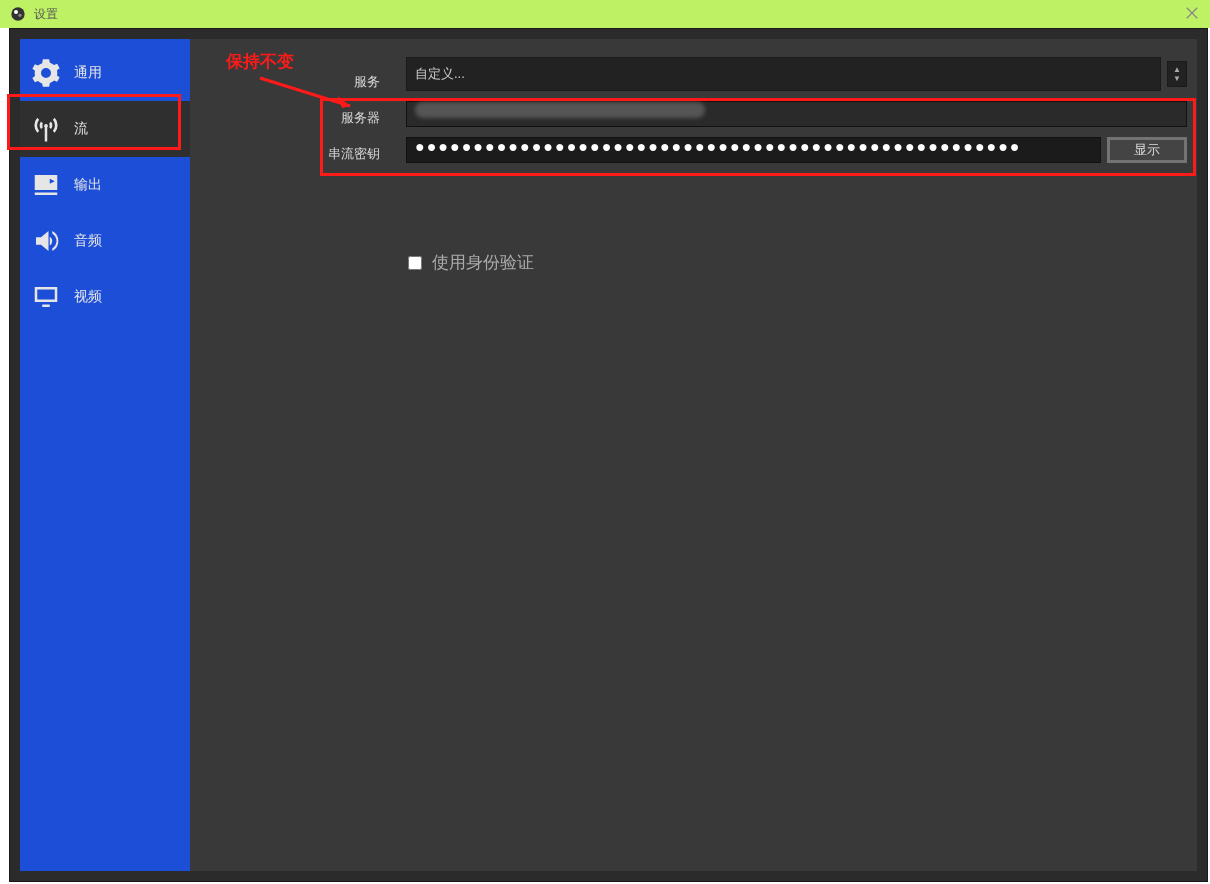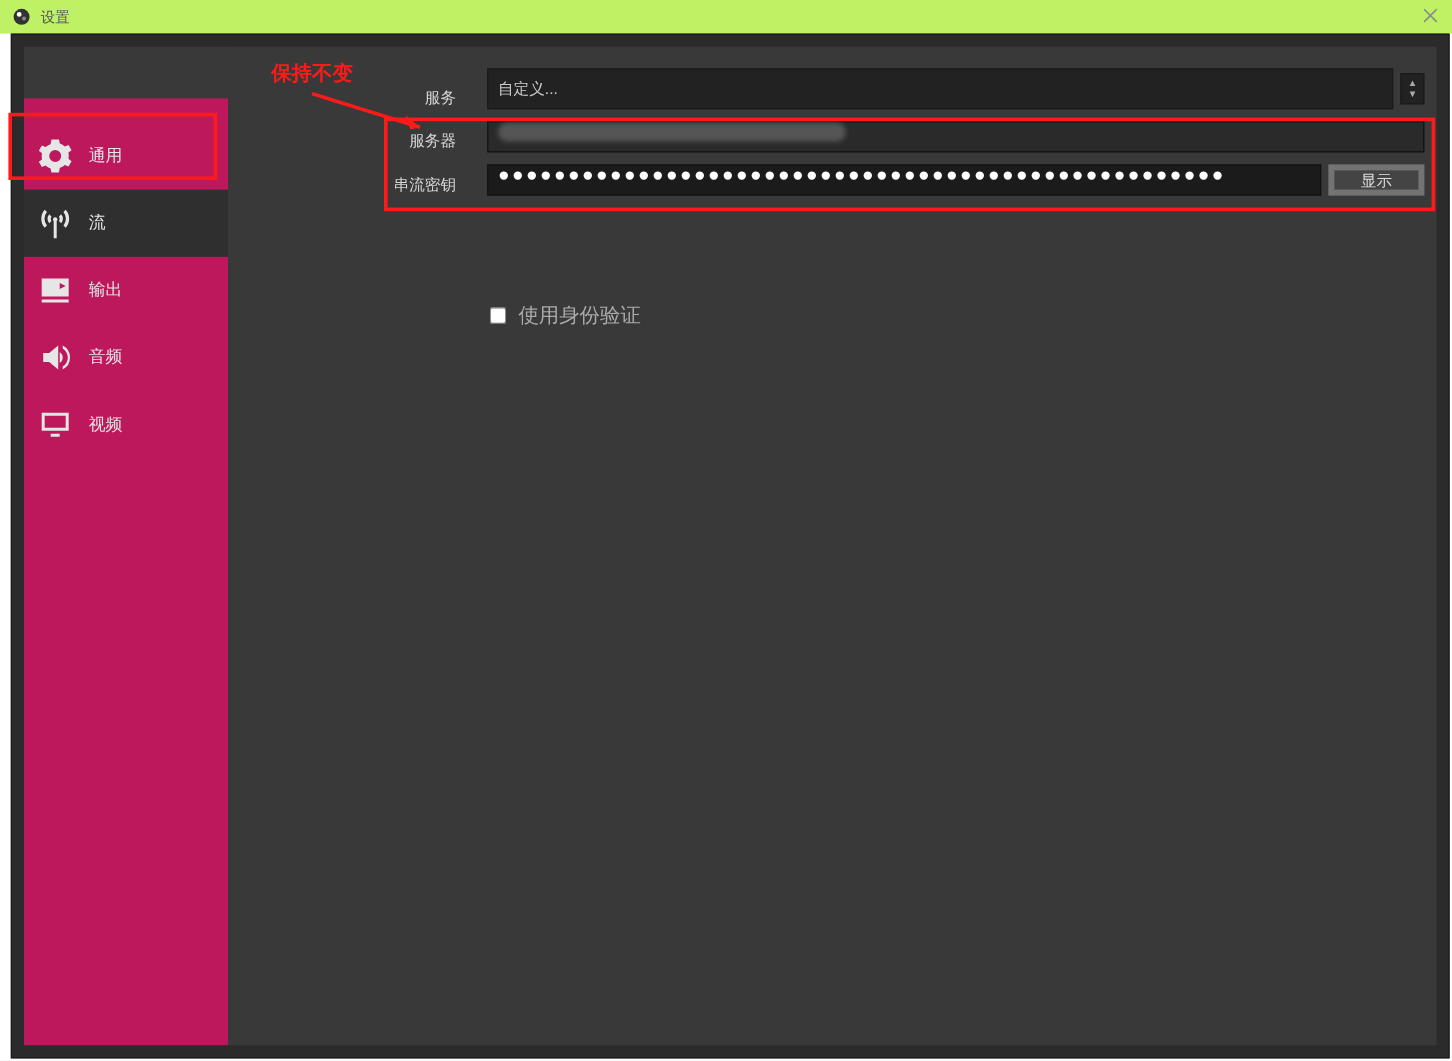--- a/index.html
+++ b/index.html
@@ -4,36 +4,36 @@
 <style>
   * { box-sizing: border-box; margin: 0; padding: 0; }
   html, body { width: 1210px; height: 884px; background: #ffffff; font-family: "Microsoft YaHei", Arial, sans-serif; color: #d8d8d8; }
   .titlebar { height: 28px; display: flex; align-items: center; padding: 0 10px; background: #bef264; }
   .titlebar .app-icon { width: 16px; height: 16px; margin-right: 8px; display: inline-flex; align-items: center; justify-content: center; }
   .titlebar .title { font-size: 12px; color: #555; }
   .titlebar .spacer { flex: 1; }
   .titlebar .close { width: 16px; height: 16px; color: #888; font-size: 16px; line-height: 16px; text-align: center; cursor: pointer; }
   .frame { position: absolute; left: 9px; top: 28px; right: 2px; bottom: 2px; background: #2b2b2b; border: 1px solid #1a1a1a; }
   .inner { position: absolute; left: 10px; top: 10px; right: 10px; bottom: 10px; background: #393939; display: flex; }
-  .sidebar { width: 170px; background: #be185d; padding-top: 20px; margin-top: 43px; }
+  .sidebar { width: 170px; background: #1d4ed8; padding-top: 6px; }
   .side-item { display: flex; align-items: center; height: 56px; padding-left: 10px; gap: 12px; cursor: pointer; color: #e6e6e6; font-size: 14px; }
   .side-item.active { background: #2f2f2f; }
   .side-item .icon { width: 32px; height: 32px; display: inline-flex; align-items: center; justify-content: center; }
   .side-item .icon svg { fill: #e6e6e6; }
   .content { flex: 1; background: #393939; padding: 18px 10px 10px 10px; position: relative; }
   .form-row { display: flex; align-items: flex-end; margin-bottom: 10px; gap: 16px; }
   .form-row .label { width: 190px; text-align: right; padding-right: 10px; font-size: 13px; color: #d8d8d8; }
   .form-row .field { flex: 1; display: flex; align-items: center; gap: 6px; }
   .select { flex: 1; height: 26px; background: #222; border: 1px solid #1a1a1a; color: #ccc; font-size: 13px; padding: 16px 8px; display: flex; align-items: center; }
   .select-arrows { width: 20px; height: 26px; background: #222; border: 1px solid #1a1a1a; display: flex; flex-direction: column; align-items: center; justify-content: center; font-size: 8px; color: #aaa; }
   .textinput { flex: 1; height: 26px; background: #1b1b1b; border: 1px solid #111; color: #ccc; font-size: 13px; padding: 0 8px; }
   .textinput.blurred { background: #2a2a2a; }
   .blurred-content { display:inline-block; width: 290px; height: 16px; background: #555; border-radius: 8px; filter: blur(2px); }
   .pwd { letter-spacing: 2px; font-family: Arial; font-size: 16px; color: #fff; overflow: hidden; white-space: nowrap; }
-  .show-btn { width: 80px; height: 26px; background: #444; color: #ddd; border: 5px solid #737373; font-size: 13px; cursor: pointer; }
+  .show-btn { width: 80px; height: 26px; background: #444; color: #ddd; border: 3px solid #737373; font-size: 13px; cursor: pointer; }
   .check-row { display: flex; align-items: center; margin-top: 88px; margin-left: 208px; gap: 10px; }
   .check-row input { width: 14px; height: 14px; }
   .check-row span { font-size: 17px; color: #aaa; filter: blur(0.4px); }
 
   
   .annot-sidebar-box { position: absolute; left: 7px; top: 94px; width: 174px; height: 56px; border: 3px solid #ff1a1a; pointer-events: none; }
   .annot-form-box { position: absolute; left: 320px; top: 98px; width: 876px; height: 78px; border: 3px solid #ff1a1a; pointer-events: none; }
   .annot-text { position: absolute; left: 226px; top: 50px; color: #ff1a1a; font-size: 17px; font-weight: bold; }
   .annot-arrow { position: absolute; left: 250px; top: 72px; width: 110px; height: 40px; pointer-events: none; }
 </style>

